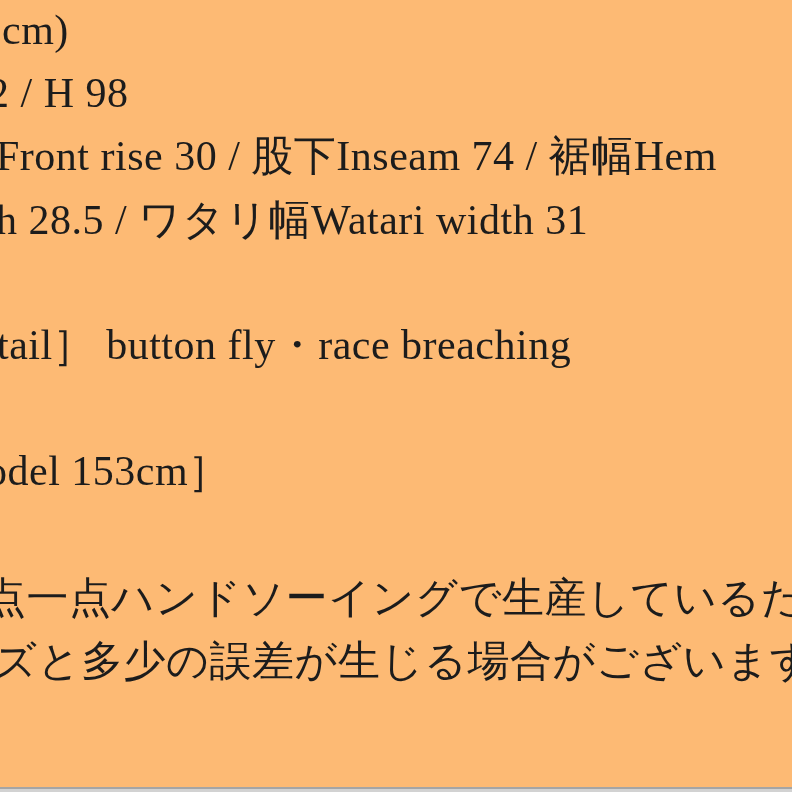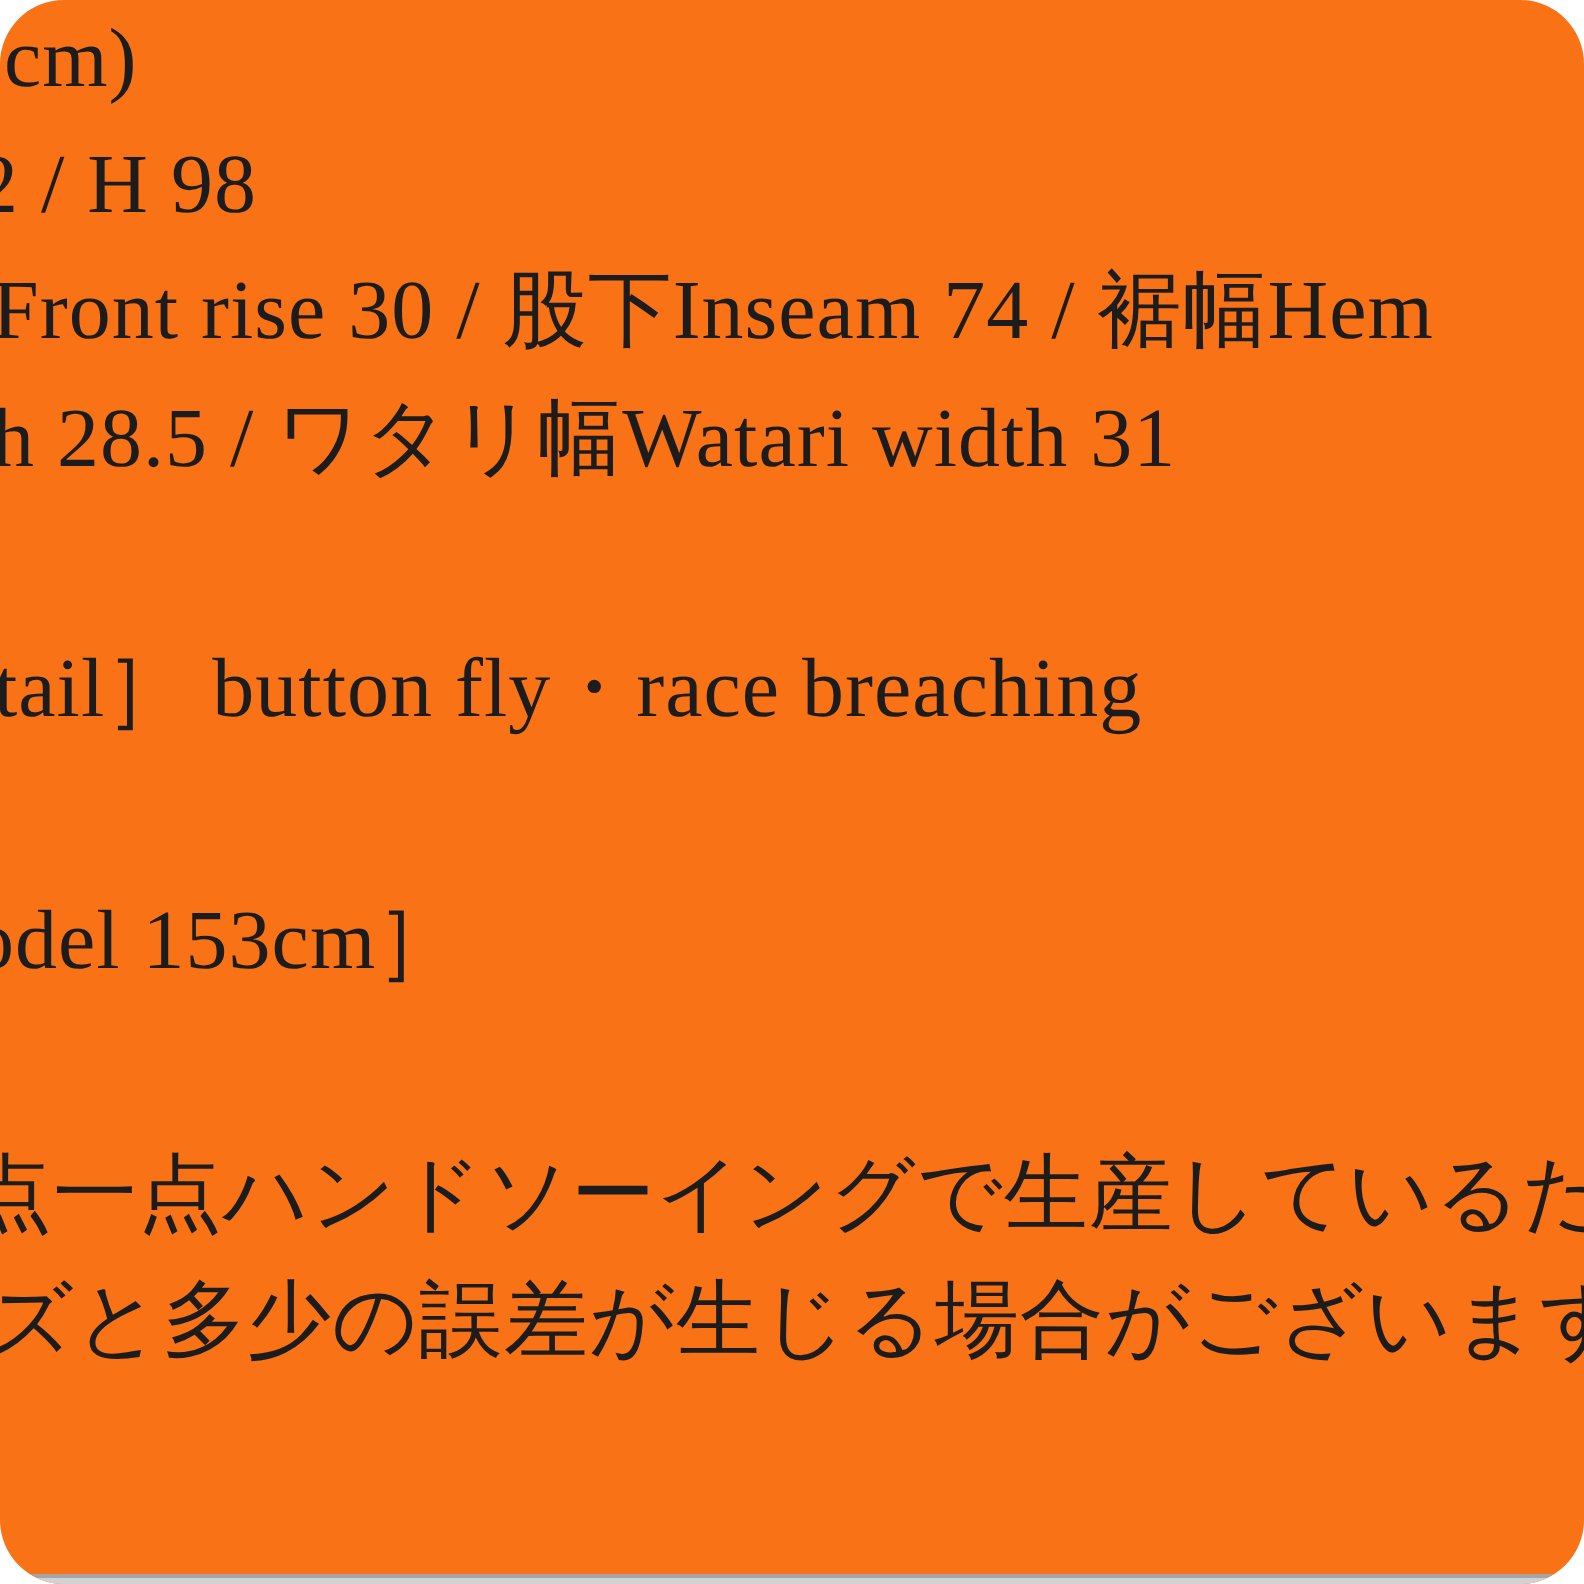--- a/index.html
+++ b/index.html
@@ -43,21 +43,21 @@
     position: absolute;
     left: 0;
     right: 0;
     top: 789px;
     height: 3px;
   }
 </style>
 </head>
 <body>
 
-<div class="frame" style="background: #f97316; border-radius: 32px;">
+<div class="frame" style="background: #fdba74;">
 
   <div class="ln ln1" style="color: rgb(28, 28, 28);">cm)</div>
 
   <div class="ln ln2" style="color: rgb(28, 28, 28);">2 / H 98</div>
 
   <div class="ln ln3" style="color: rgb(28, 28, 28);">Front rise 30 / 股下Inseam 74 / 裾幅Hem</div>
 
   <div class="ln ln4" style="color: rgb(28, 28, 28);">h 28.5 / ワタリ幅Watari width 31</div>
 
   <div class="ln ln5" style="color: rgb(28, 28, 28);">tail］ button fly・race breaching</div>

